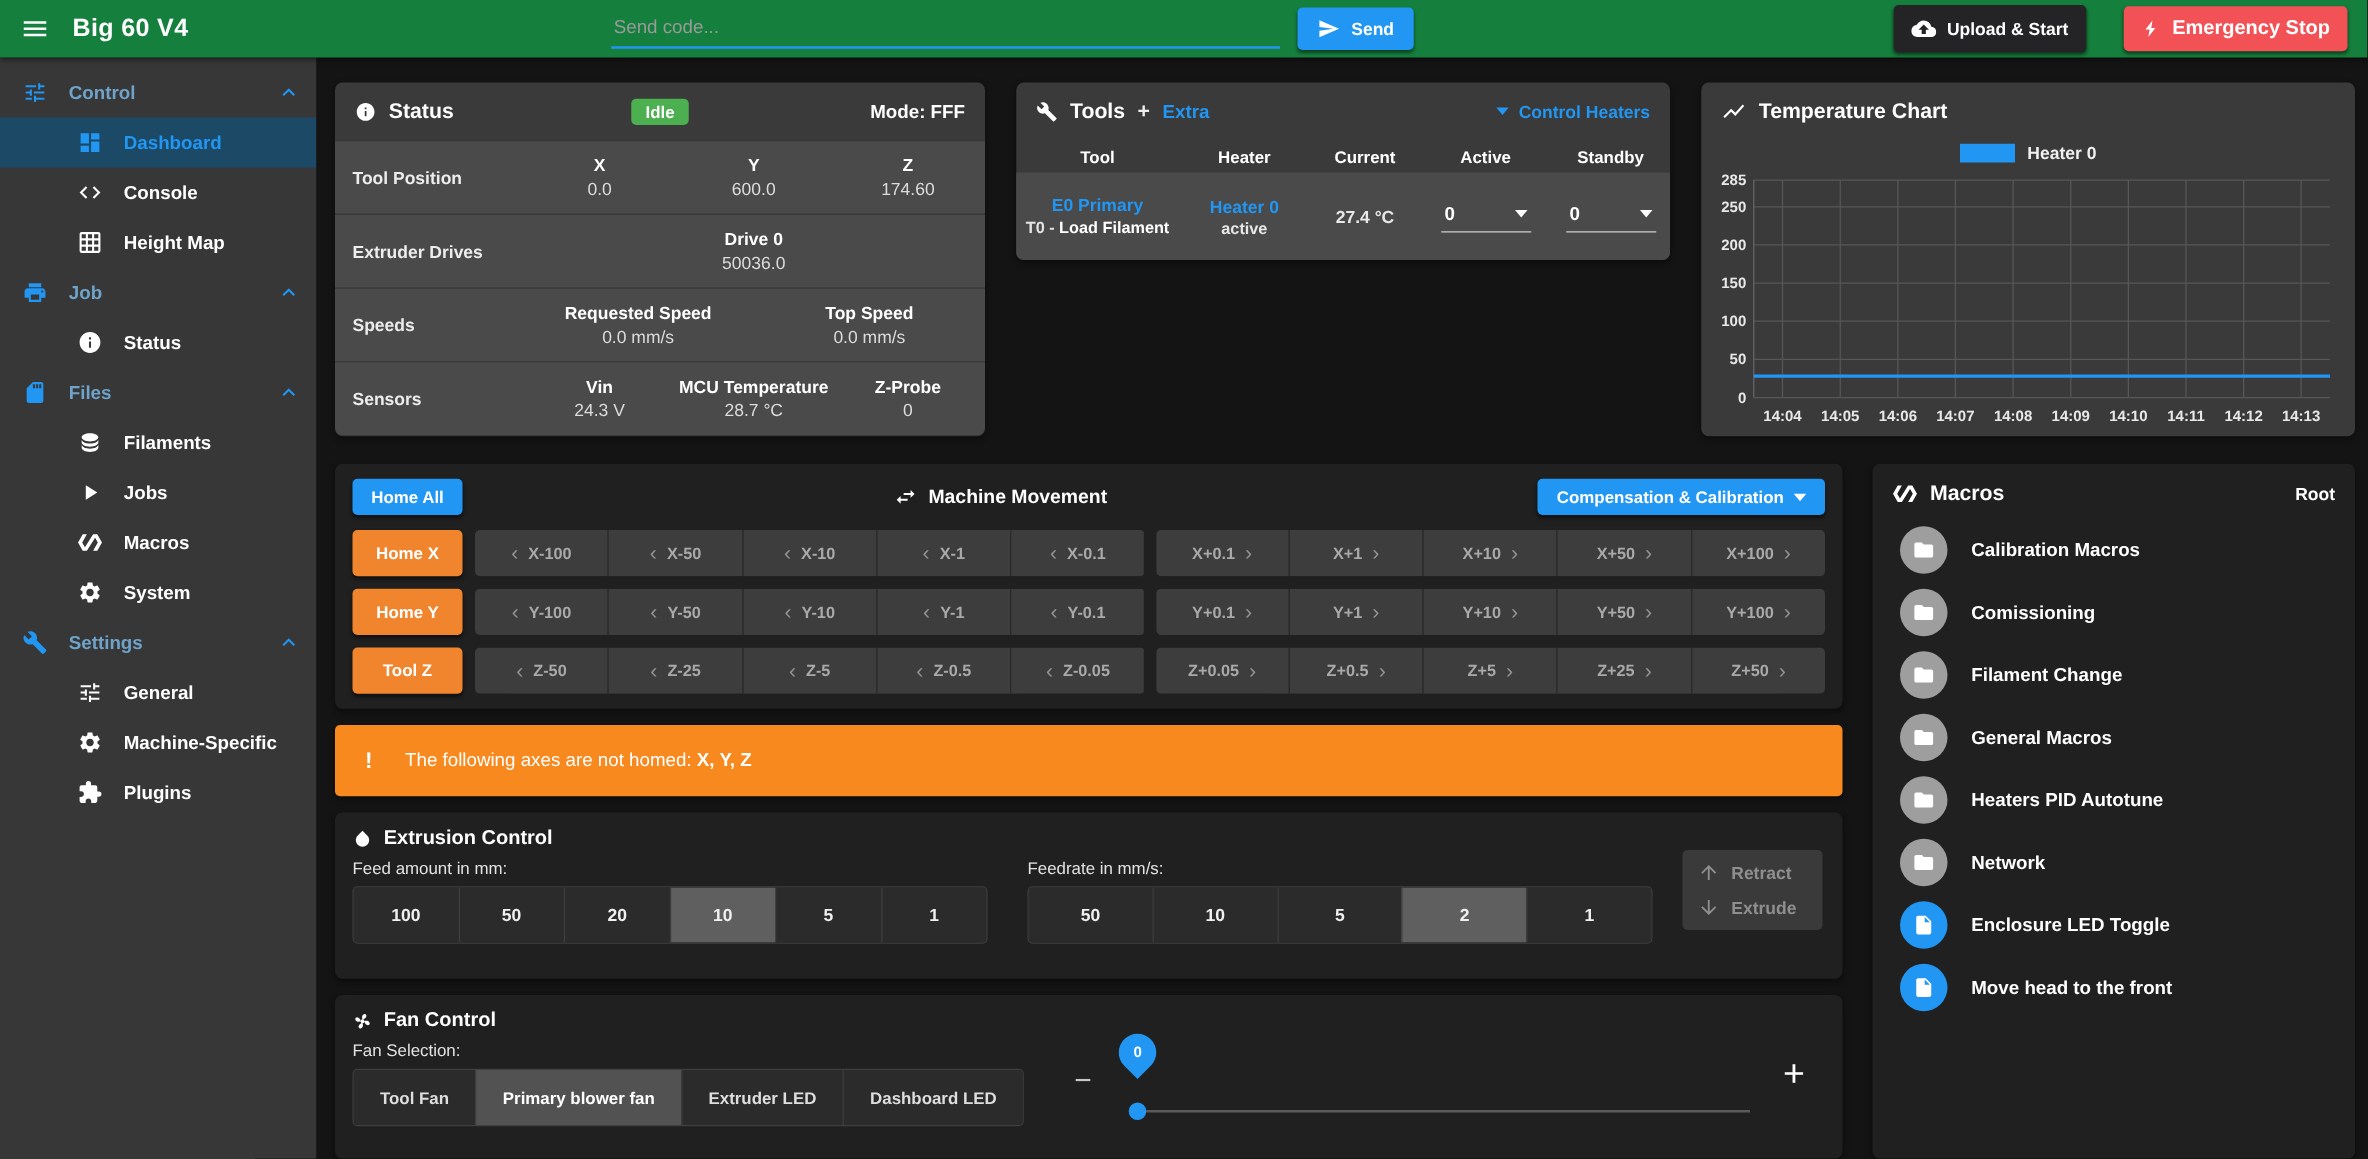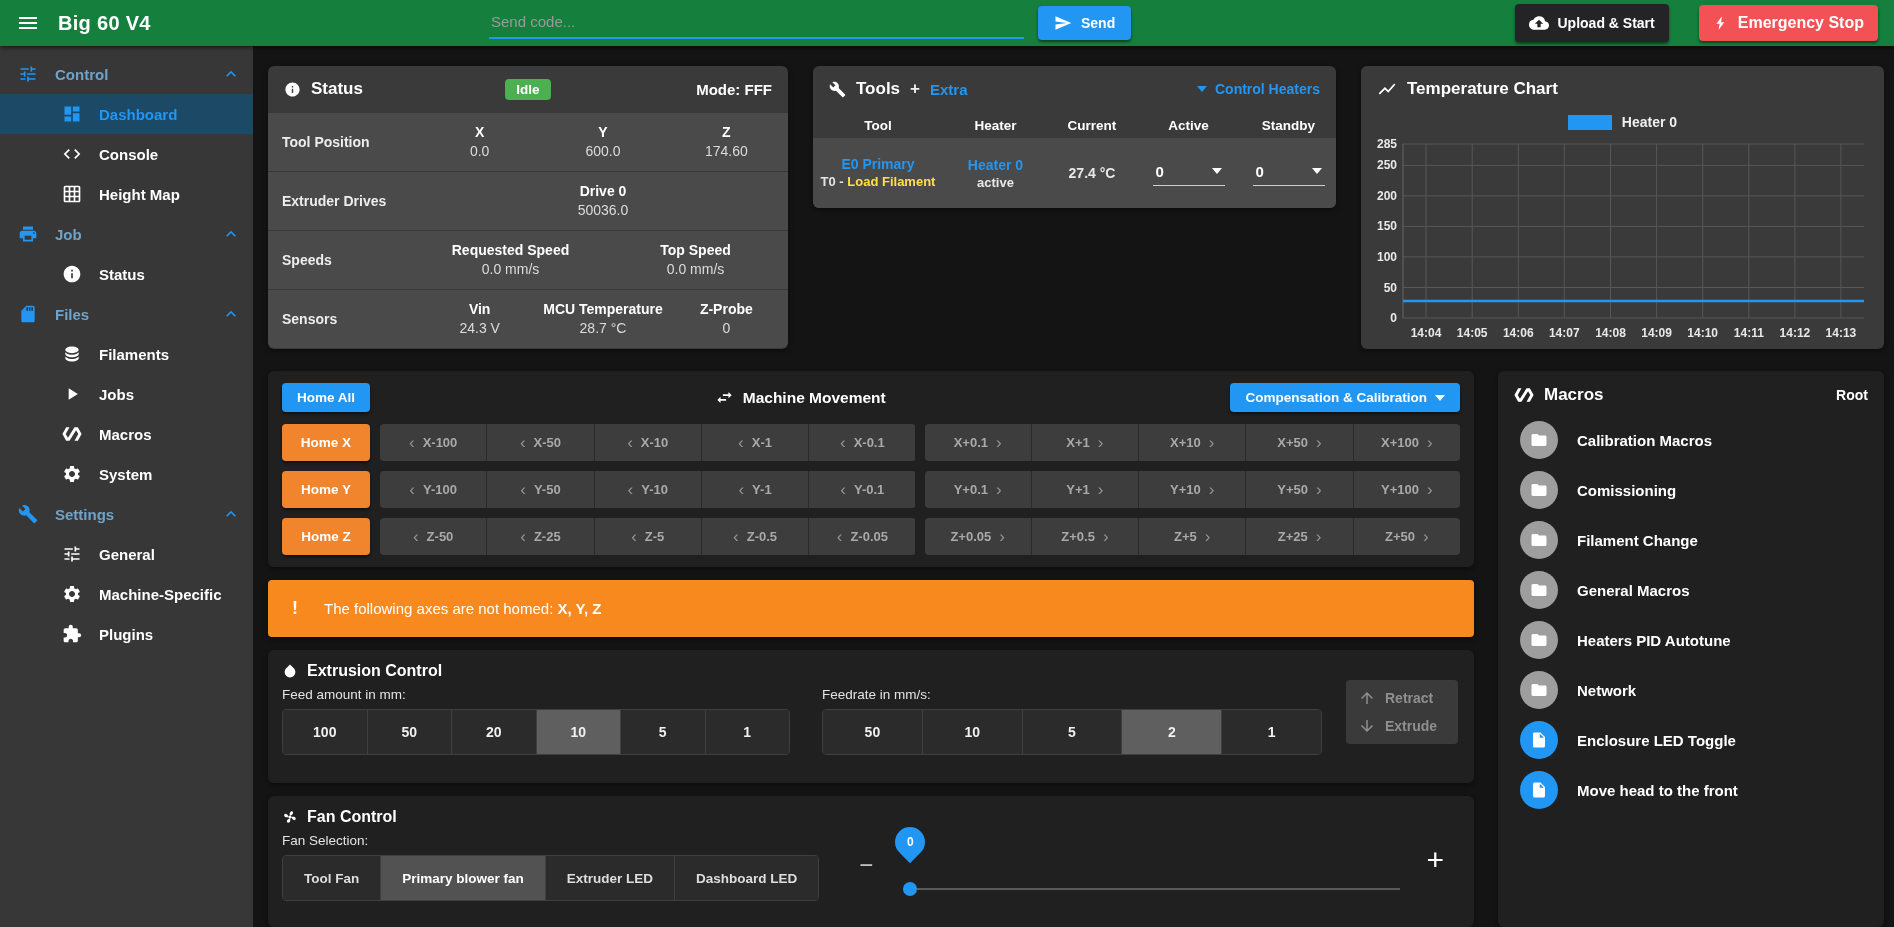--- a/index.html
+++ b/index.html
@@ -59,21 +59,21 @@
   .tools-plus { color:#eee; font-size:17px; font-weight:700; cursor:pointer; }
   .tools-extra { color:#2196f3; font-size:15px; font-weight:700; cursor:pointer; }
   .tools-right { margin-left:auto; display:flex; align-items:center; gap:8px; color:#2196f3; font-size:14px; font-weight:700; cursor:pointer; }
   .caret { width:0; height:0; border-left:5px solid transparent; border-right:5px solid transparent; border-top:6px solid currentColor; display:inline-block; }
   .tools-cols { display:flex; height:26px; align-items:center; }
   .tcol { text-align:center; font-size:13.5px; font-weight:700; color:#fff; }
   .tc0{width:130px}.tc1{width:105px}.tc2{width:88px}.tc3{width:105px}.tc4{width:95px}
   .tools-row { display:flex; background:#4a4a4a; border-radius:0 0 6px 6px; height:70px; align-items:center; }
   .tool-name { color:#2196f3; font-weight:700; font-size:14px; }
   .tool-sub { font-size:13px; color:#e3e3e3; margin-top:2px; line-height:16px; }
-  .tool-sub .lnk { color:#fde047; cursor:pointer; }
+  .tool-sub .lnk { color:#ffffff; cursor:pointer; }
   .heater-name { color:#2196f3; font-weight:700; font-size:14px; }
   .heater-state { font-size:13px; color:#e8e8e8; margin-top:2px; }
   .tval { font-size:14px; color:#e8e8e8; }
   .select { width:72px; margin:0 auto; border-bottom:1px solid #cfcfcf; display:flex; align-items:center; justify-content:space-between; padding:2px 3px 5px; font-size:15px; color:#fff; cursor:pointer; }
   .select .caret { color:#fff; }
 
   .card-chart { flex:1; height:283px; padding-bottom:6px; }
   .chart-legend { display:flex; justify-content:center; align-items:center; gap:10px; height:20px; }
   .legend-swatch { width:44px; height:15px; background:#2196f3; }
   .legend-label { font-size:14px; font-weight:700; color:#f0f0f0; }
@@ -562,21 +562,21 @@
                   <div class="jog-group">
                     <button class="jog-btn">Y+0.1<span class="chev">›</span></button>
                     <button class="jog-btn">Y+1<span class="chev">›</span></button>
                     <button class="jog-btn">Y+10<span class="chev">›</span></button>
                     <button class="jog-btn">Y+50<span class="chev">›</span></button>
                     <button class="jog-btn">Y+100<span class="chev">›</span></button>
                   </div>
                 </div>
               </div>
               <div class="move-row">
-    <button class="home-btn">Home Z</button>
+    <button class="home-btn">Tool Z</button>
     <div class="jog-zone">
                   <div class="jog-group">
                     <button class="jog-btn"><span class="chev">‹</span>Z-50</button>
                     <button class="jog-btn"><span class="chev">‹</span>Z-25</button>
                     <button class="jog-btn"><span class="chev">‹</span>Z-5</button>
                     <button class="jog-btn"><span class="chev">‹</span>Z-0.5</button>
                     <button class="jog-btn"><span class="chev">‹</span>Z-0.05</button>
                   </div>
                   <div class="jog-group">
                     <button class="jog-btn">Z+0.05<span class="chev">›</span></button>

